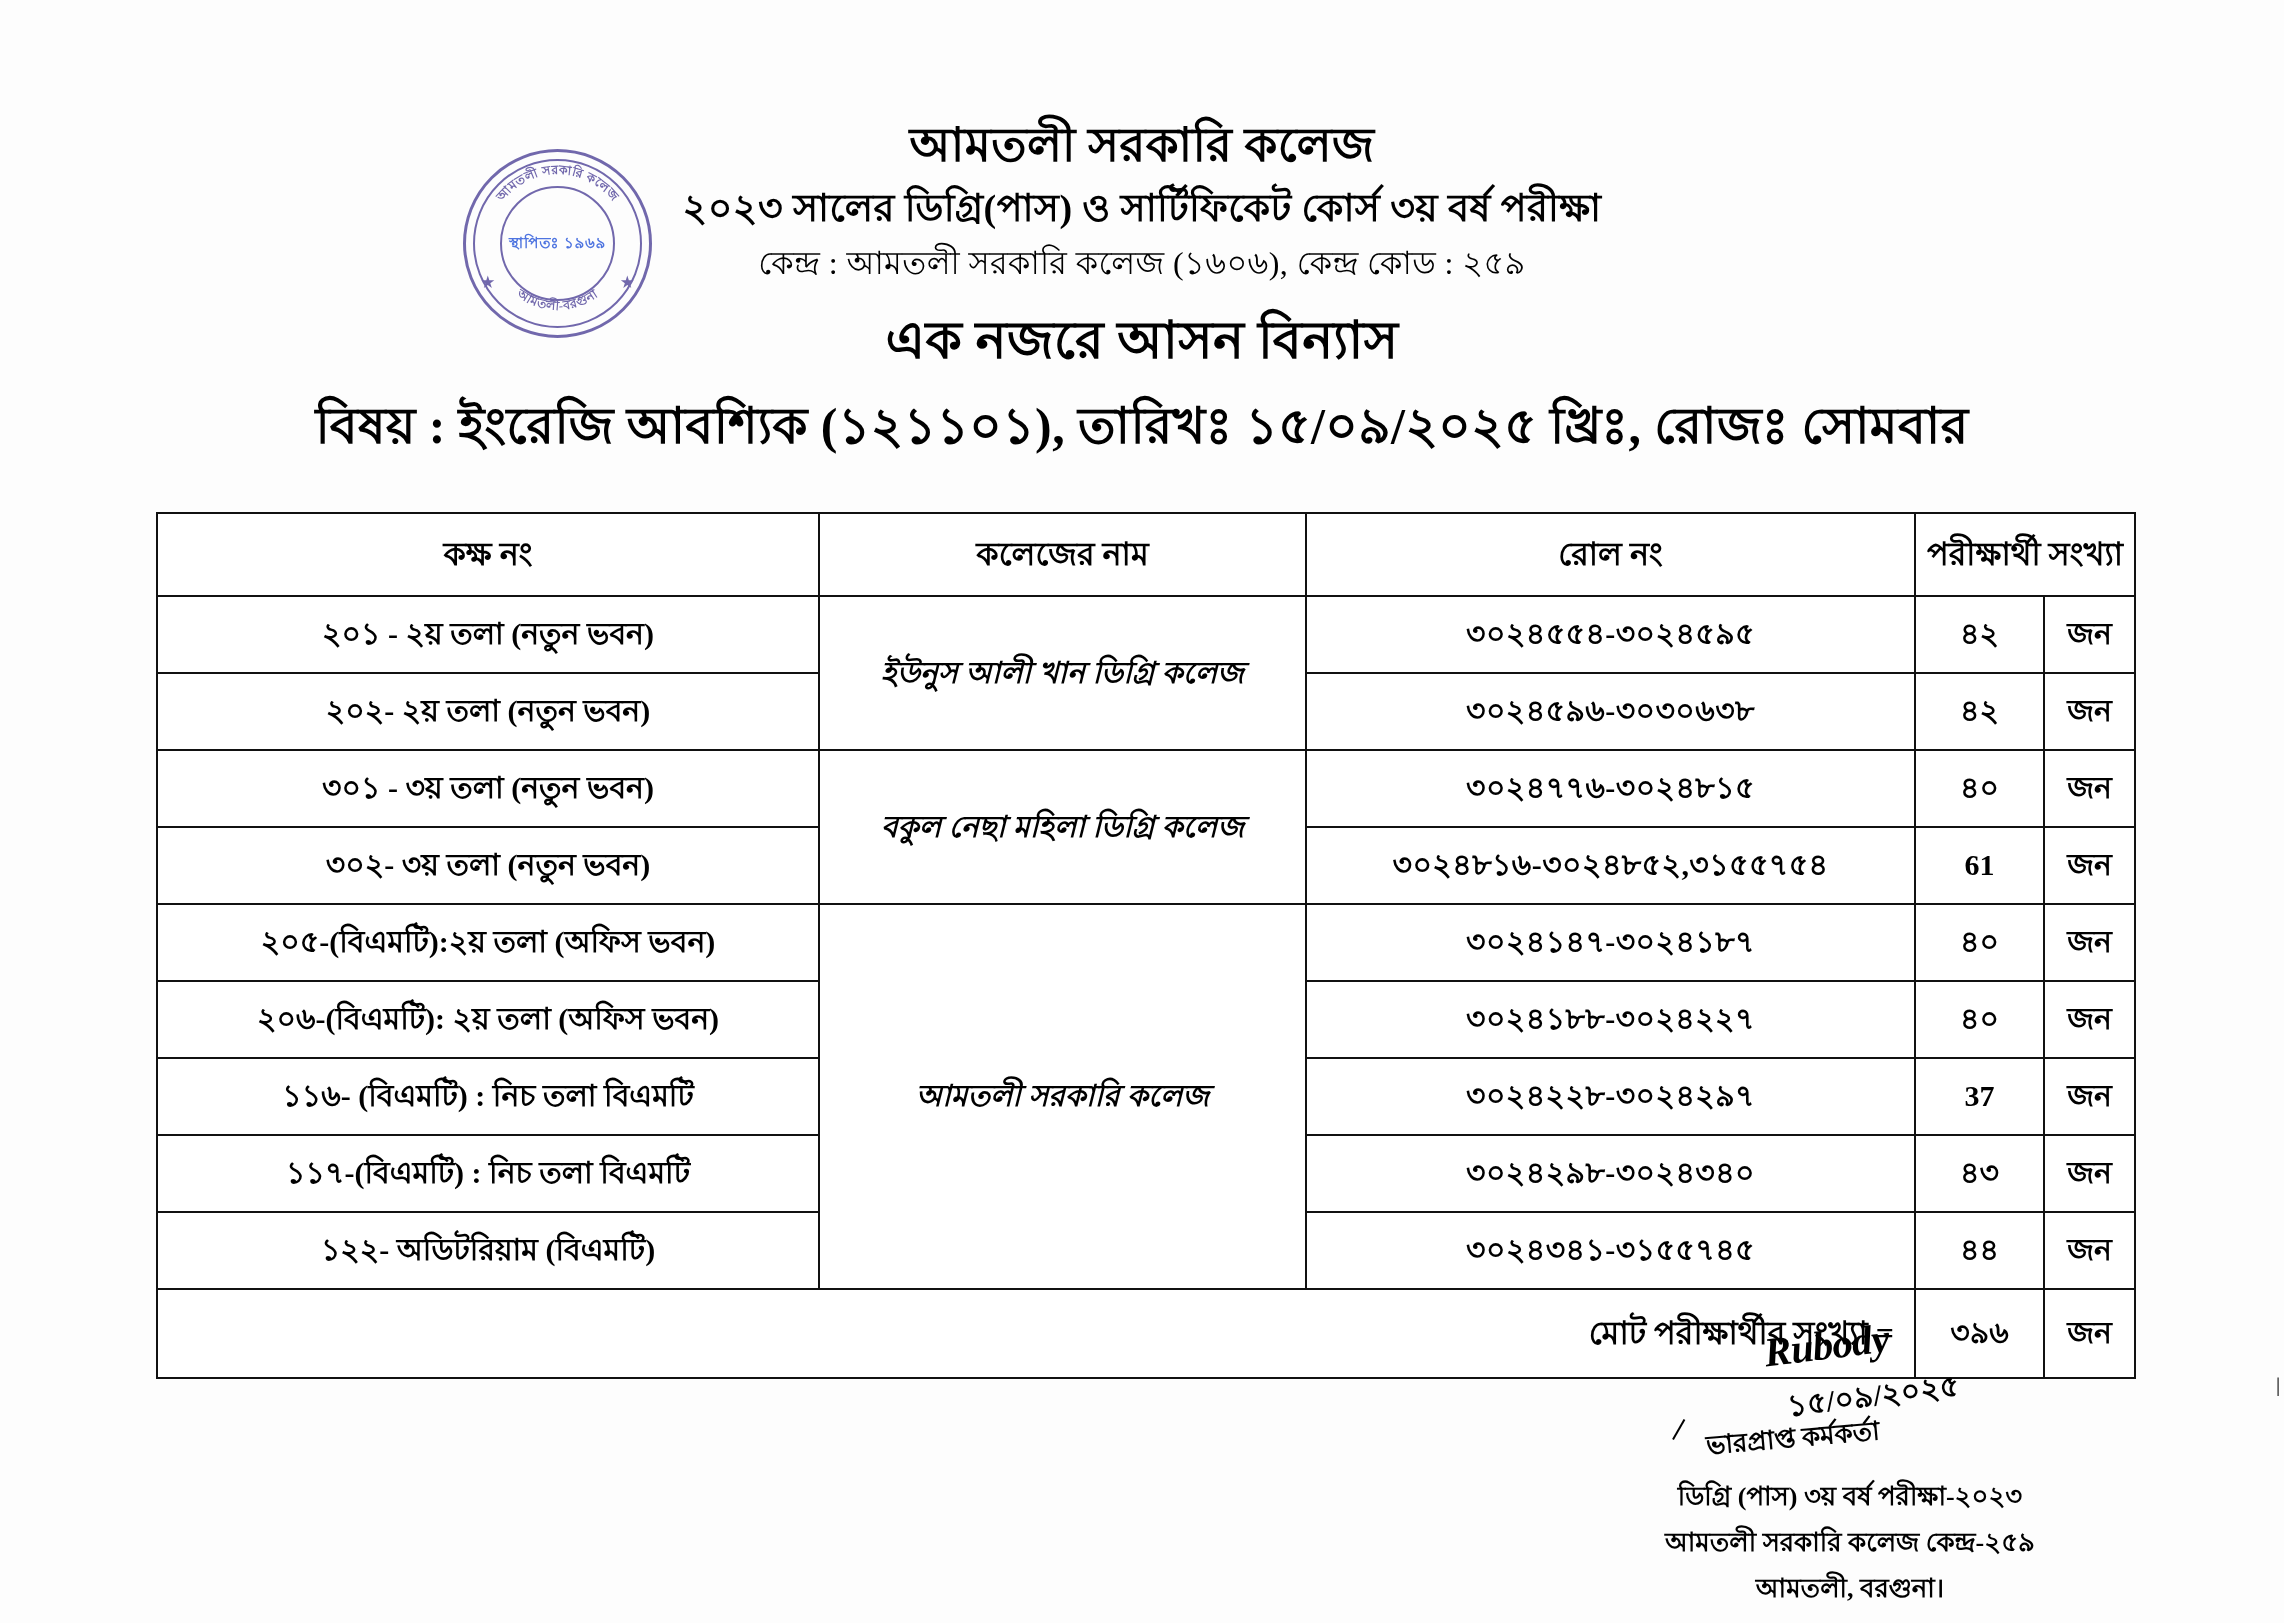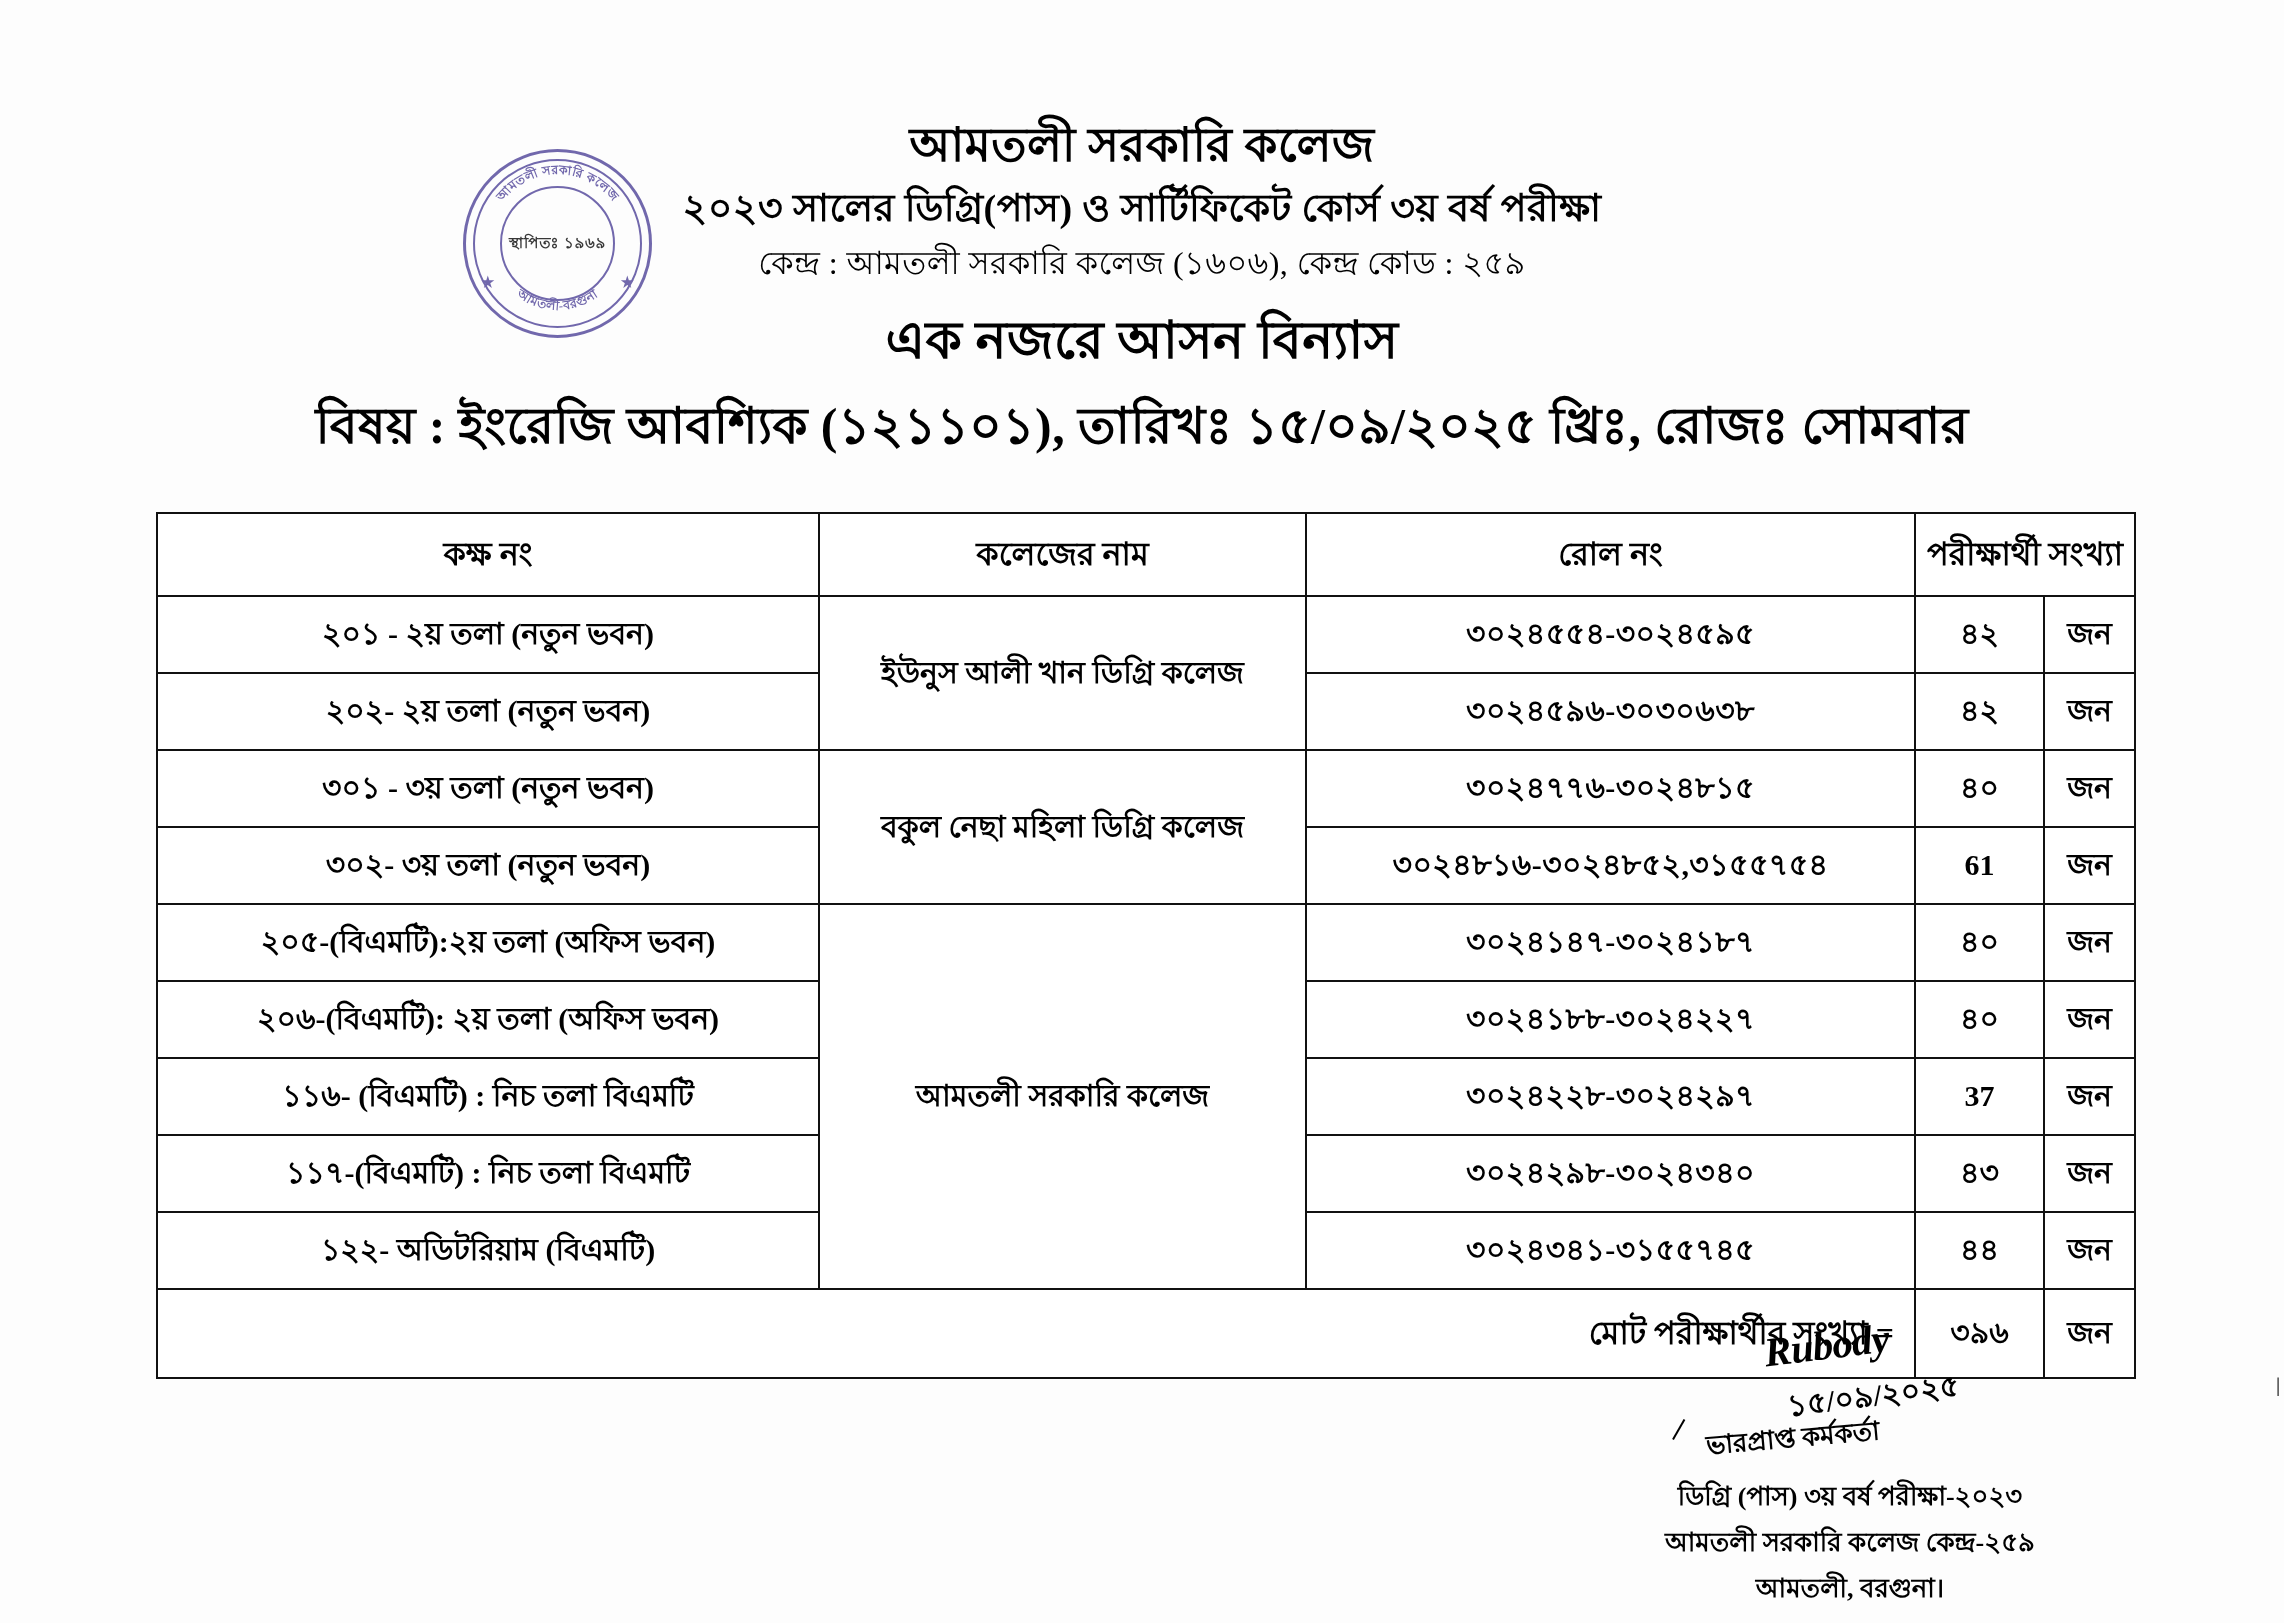--- a/index.html
+++ b/index.html
@@ -67,21 +67,21 @@
     inset: 34px;
     border-radius: 50%;
     border: 2.3px solid #4b3f96;
   }
   .seal-inner-text {
     position: absolute;
     inset: 0;
     display: flex;
     align-items: center;
     justify-content: center;
-    color: #000000;
+    color: #1d4ed8;
     font-size: 15px;
     font-weight: bold;
     letter-spacing: 0.8px;
   }
   .seal-ring-text {
     position: absolute;
     inset: 0;
   }
   .seal-ring-text svg { width: 100%; height: 100%; display: block; }
   .seal-ring-text text { fill: #4b3f96; font-size: 17px; font-weight: bold; letter-spacing: .6px; }
@@ -122,21 +122,21 @@
     height: 73px;
     font-size: 32px;
   }
   col.c-room  { width: 662px; }
   col.c-col   { width: 487px; }
   col.c-roll  { width: 609px; }
   col.c-num   { width: 129px; }
   col.c-jon   { width: 91px; }
 
   td.room   { font-size: 30px; }
-  td.clg    { font-size: 30px; }
+  td.clg    { font-size: 30px; font-style: italic; }
   td.roll   { font-size: 30px; letter-spacing: 0.4px; }
   td.num    { font-size: 32px; border-right: none; margin-top: 24px; }
   td.jon    { font-size: 30px; border-left: none; text-align: center; }
   th.cnt    { }
 
   tr.total td.total-label {
     text-align: right;
     padding-right: 20px;
     font-size: 32px;
     height: 79px;

